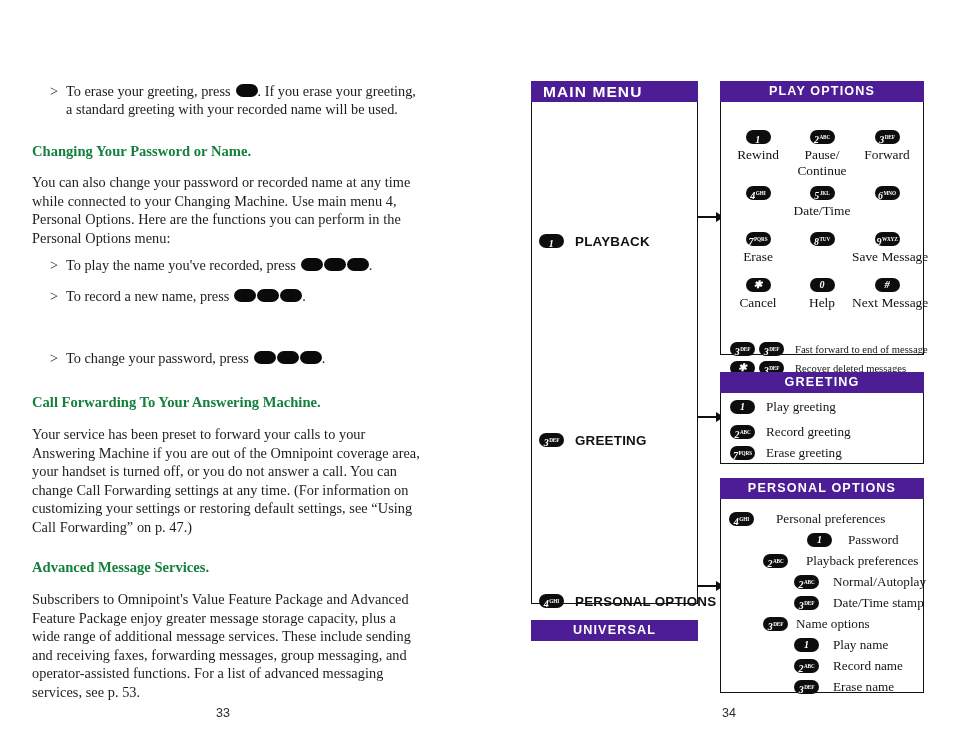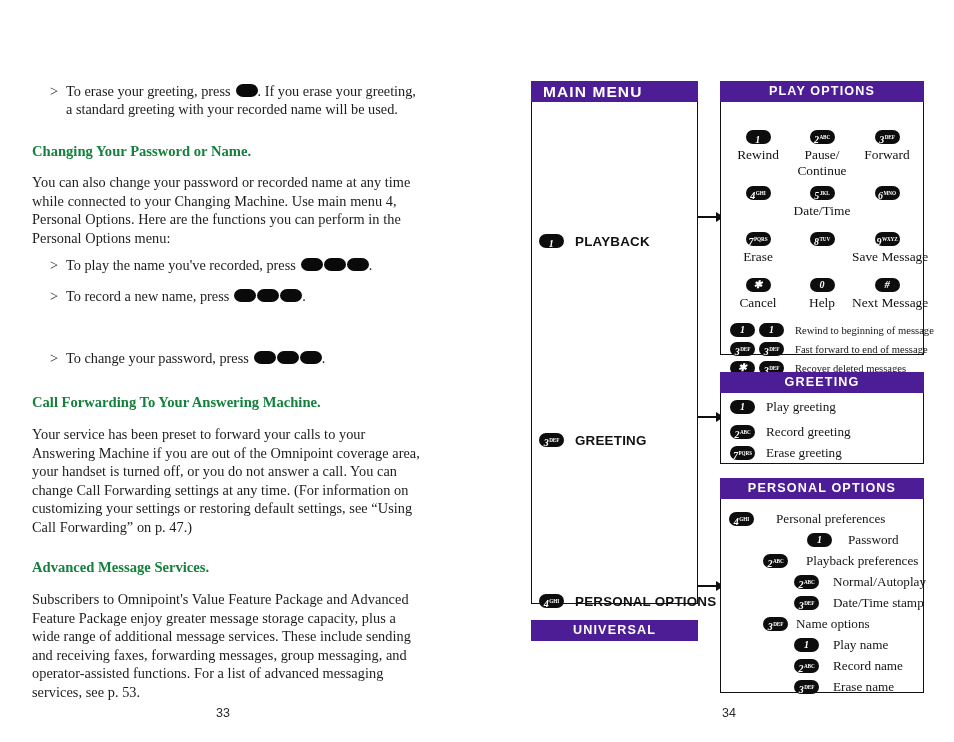--- a/index.html
+++ b/index.html
@@ -265,23 +265,20 @@
       </div>
       <div class="po-cell" style="left:70px;top:173px;width:62px;">
         <span class="key"><span class="num">0</span></span>
         <span class="cap">Help</span>
       </div>
       <div class="po-cell" style="left:131px;top:173px;width:70px;">
         <span class="key hash"><span class="num">#</span></span>
         <span class="cap">Next Message</span>
       </div>
 
-      <div class="combo-row" style="left:9px;top:218px;">
-        <span class="key"><span class="num">1</span></span><span class="key"><span class="num">1</span></span><span class="ctext">Rewind to beginning of message</span>
-      </div>
       <div class="combo-row" style="left:9px;top:237px;">
         <span class="key"><span class="num">3</span><span class="sup">DEF</span></span><span class="key"><span class="num">3</span><span class="sup">DEF</span></span><span class="ctext">Fast forward to end of message</span>
       </div>
       <div class="combo-row" style="left:9px;top:256px;">
         <span class="key star"><span class="num">✱</span></span><span class="key"><span class="num">3</span><span class="sup">DEF</span></span><span class="ctext">Recover deleted messages</span>
       </div>
     </div>
   </div>
 
   <div class="panel" style="left:250px;top:372px;width:204px;height:92px;">

